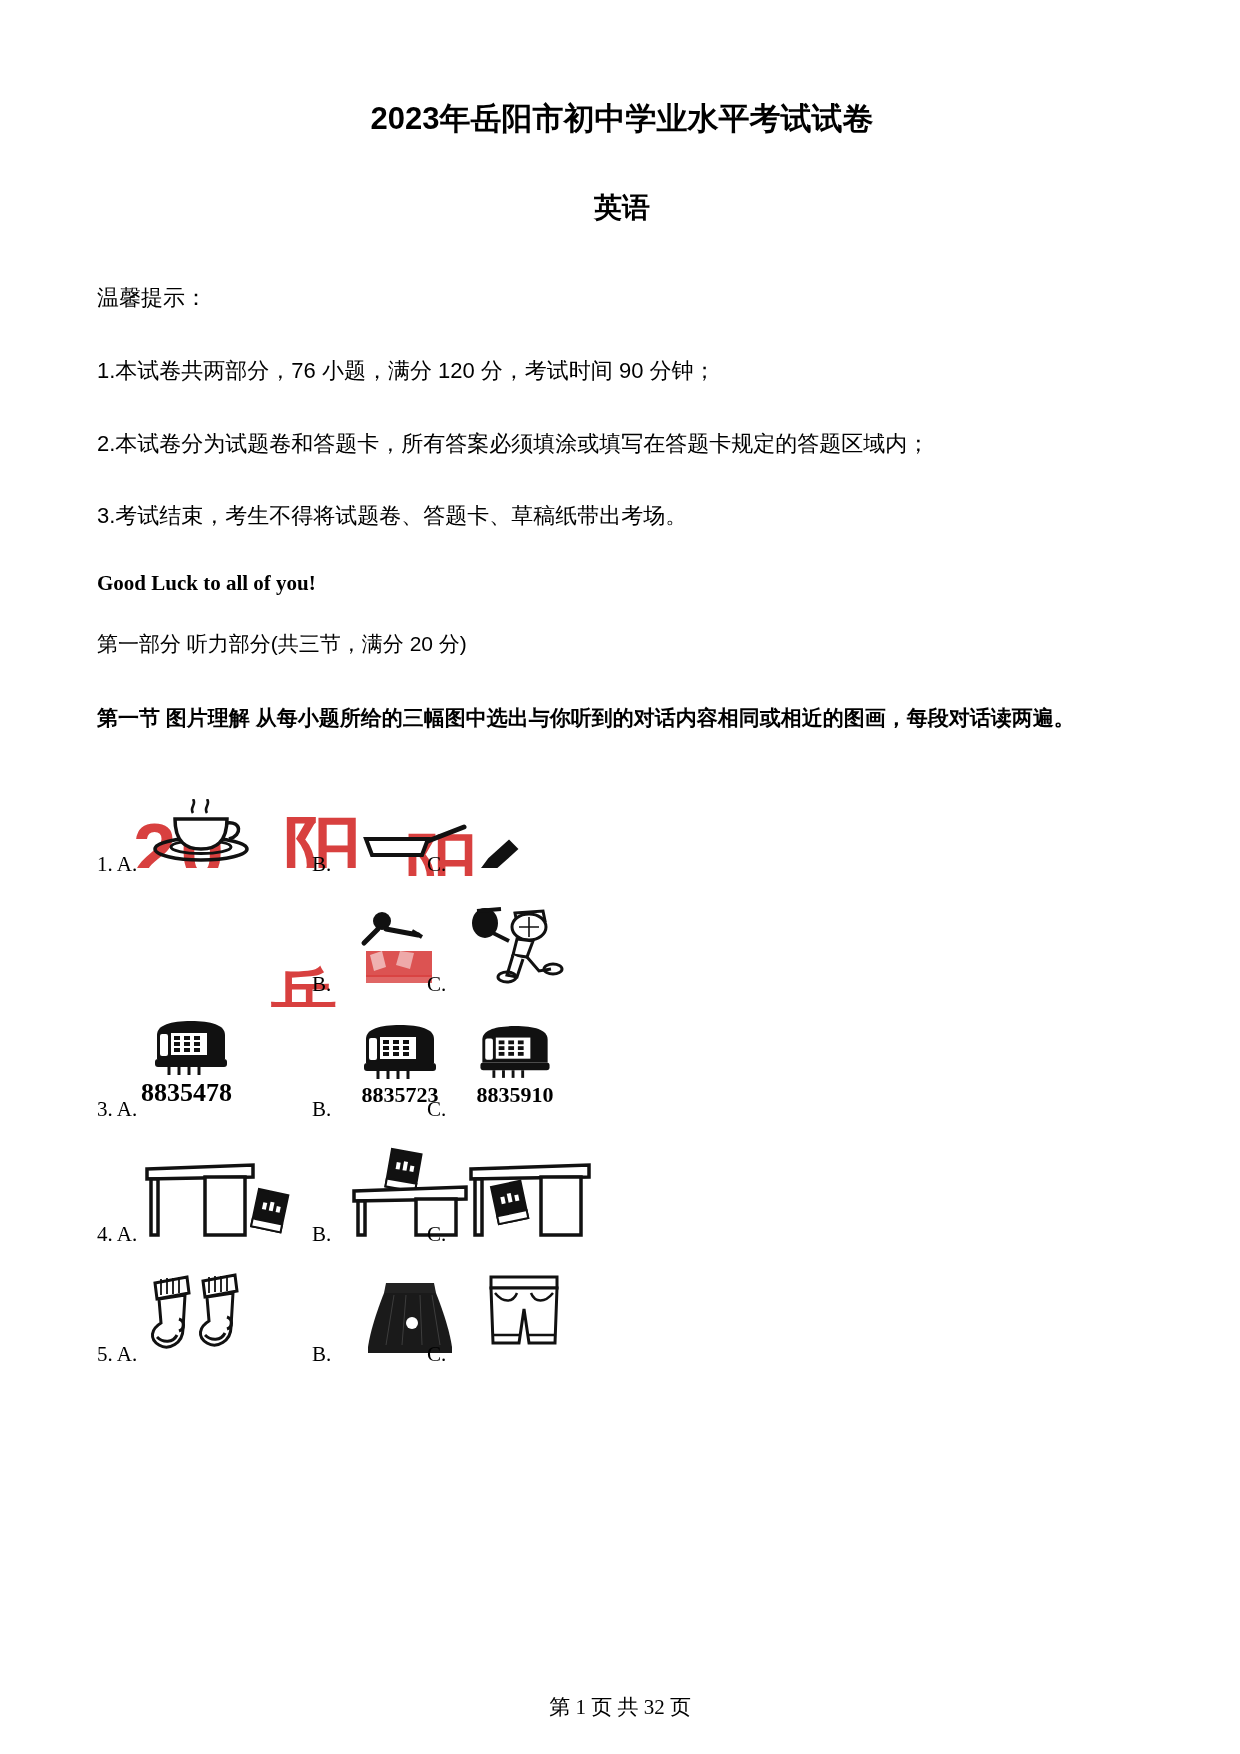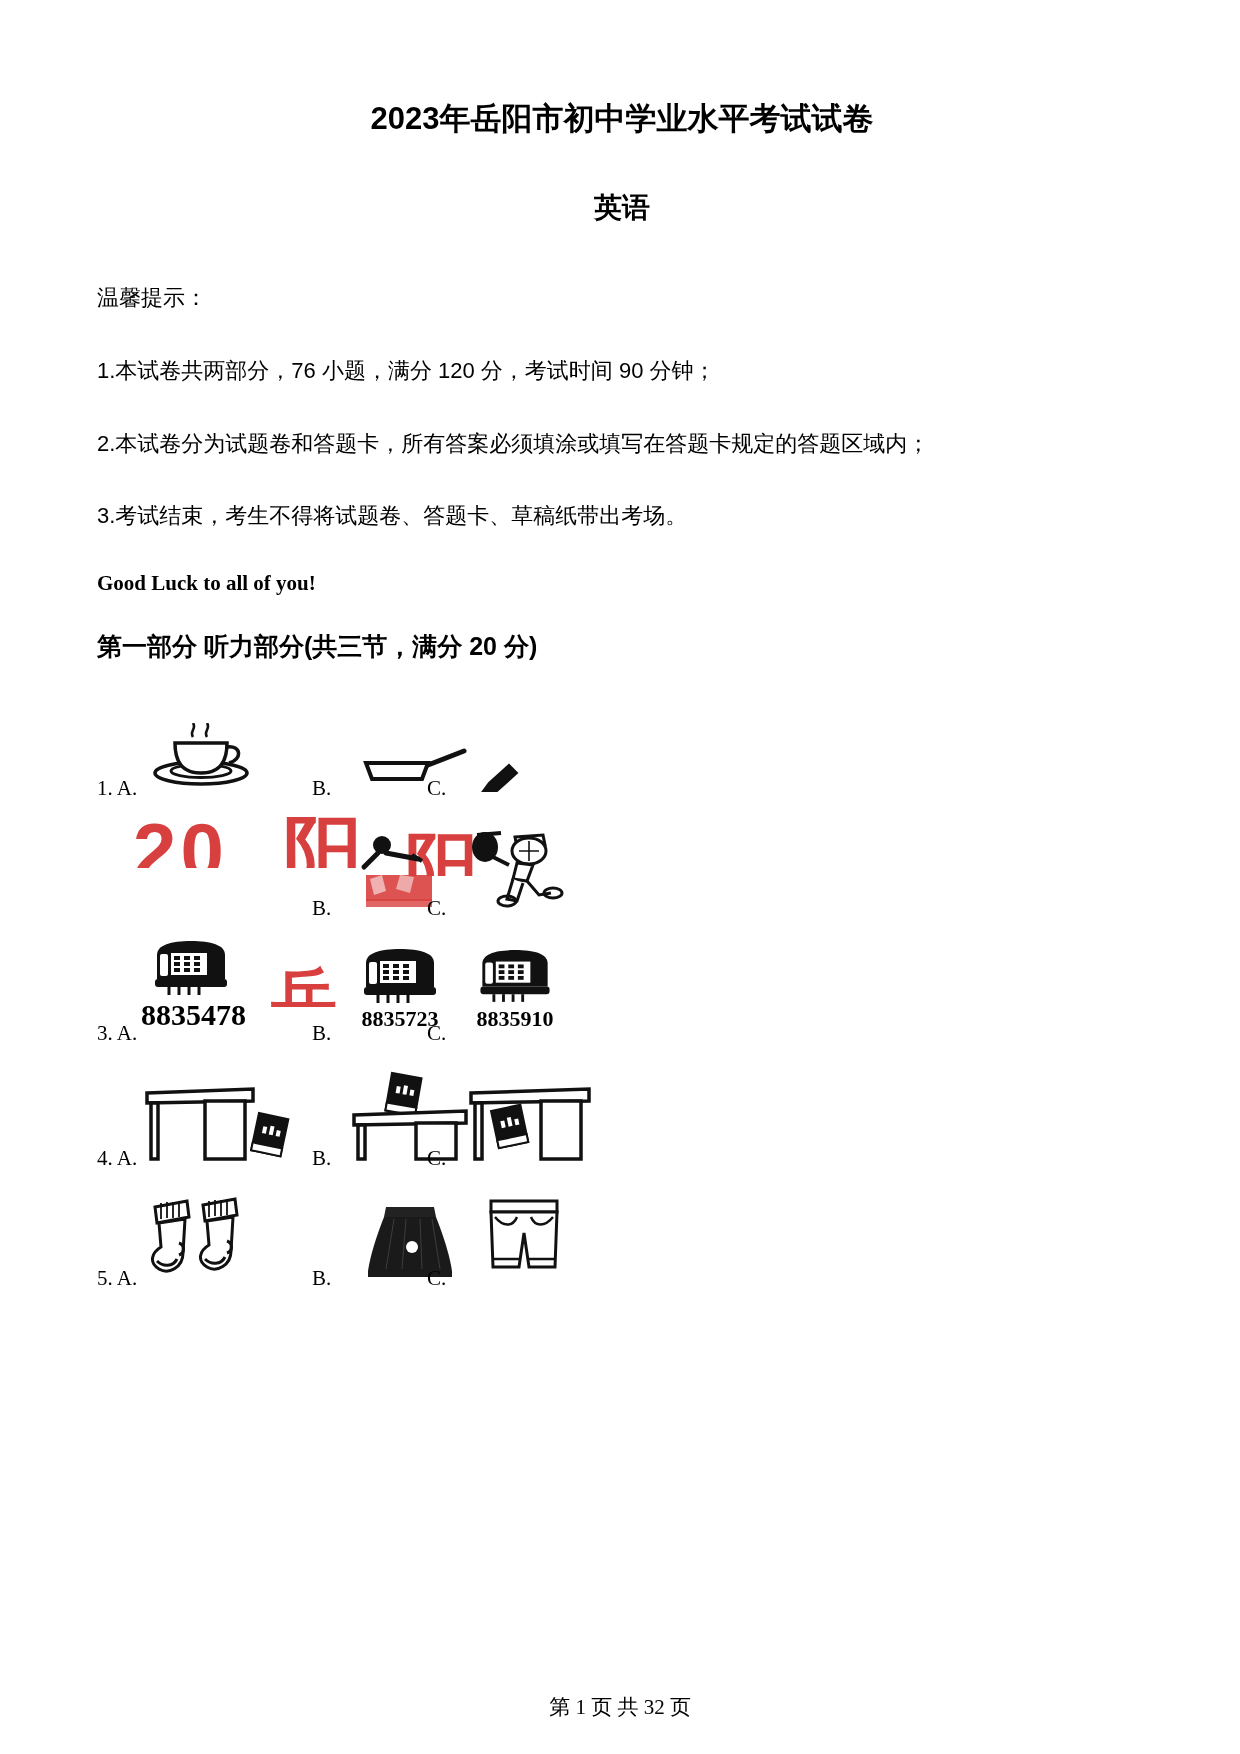--- a/index.html
+++ b/index.html
@@ -62,22 +62,22 @@
     font-family: "Liberation Sans", "DejaVu Sans", sans-serif;
     line-height: 1.3;
   }
   .goodluck {
     font-size: 21px;
     font-weight: bold;
     margin-top: 40px;
     font-family: "Liberation Serif", "DejaVu Serif", serif;
   }
   .part-heading {
-    font-size: 25px;
-    font-weight: bold;
+    font-size: 21px;
+    font-weight: normal;
     margin-top: 34px;
     font-family: "Liberation Sans", "DejaVu Sans", sans-serif;
   }
   .section-heading {
     font-size: 21px;
     font-weight: bold;
     margin-top: 40px;
     line-height: 1.95;
     font-family: "Liberation Sans", "DejaVu Sans", sans-serif;
     width: 1040px;
@@ -170,20 +170,21 @@
     <div class="notice-label">温馨提示：</div>
 
     <div class="notice-item">1.本试卷共两部分，76 小题，满分 120 分，考试时间 90 分钟；</div>
     <div class="notice-item">2.本试卷分为试题卷和答题卡，所有答案必须填涂或填写在答题卡规定的答题区域内；</div>
     <div class="notice-item">3.考试结束，考生不得将试题卷、答题卡、草稿纸带出考场。</div>
 
     <div class="goodluck">Good Luck to all of you!</div>
 
     <div class="part-heading">第一部分 听力部分(共三节，满分 20 分)</div>
 
+    <div class="section-heading">第一节 图片理解 从每小题所给的三幅图中选出与你听到的对话内容相同或相近的图画，每段对话读两遍。</div>
 
     <div class="questions">
 
       <div class="q-row" style="height:118px;">
         <div class="q-opt colA optA">
           <div class="lbl">
             <span>1.</span> <span>A.</span>
           </div>
           <div class="art" style="left:50px;bottom:16px;">
             <svg width="112" height="64" viewBox="0 0 112 64">
@@ -274,21 +275,21 @@
                   <rect x="53" y="31" width="6" height="4"></rect>
               </g>
               <rect x="18" y="16" width="10" height="24" rx="3" fill="#fff" stroke="#111" stroke-width="2"></rect>
               <g stroke="#111" stroke-width="3">
                 <path d="M28 50 v8"></path>
                   <path d="M38 50 v8"></path>
                   <path d="M48 50 v8"></path>
                   <path d="M58 50 v8"></path>
               </g>
             </svg>
-            <div style="font-size:30px;font-family:'Liberation Serif',serif;font-weight:bold;text-align:right;width:100px;margin-top:1px;">8835478</div>
+            <div style="font-size:26px;font-family:'Liberation Serif',serif;font-weight:bold;text-align:left;width:100px;margin-top:1px;">8835478</div>
           </div>
         </div>
         <div class="q-opt colB">
           <div class="lbl">B.</div>
           <div class="art" style="left:38px;bottom:16px;">
             <svg width="100" height="60" viewBox="0 0 100 60">
               <path d="M16 18 C16 8 30 4 50 4 C70 4 84 8 84 18 L84 42 L16 42 Z" fill="#111"></path>
               <rect x="14" y="42" width="72" height="8" rx="3" fill="#111"></rect>
               <rect x="30" y="16" width="36" height="22" fill="#fff"></rect>
               <g fill="#111">

